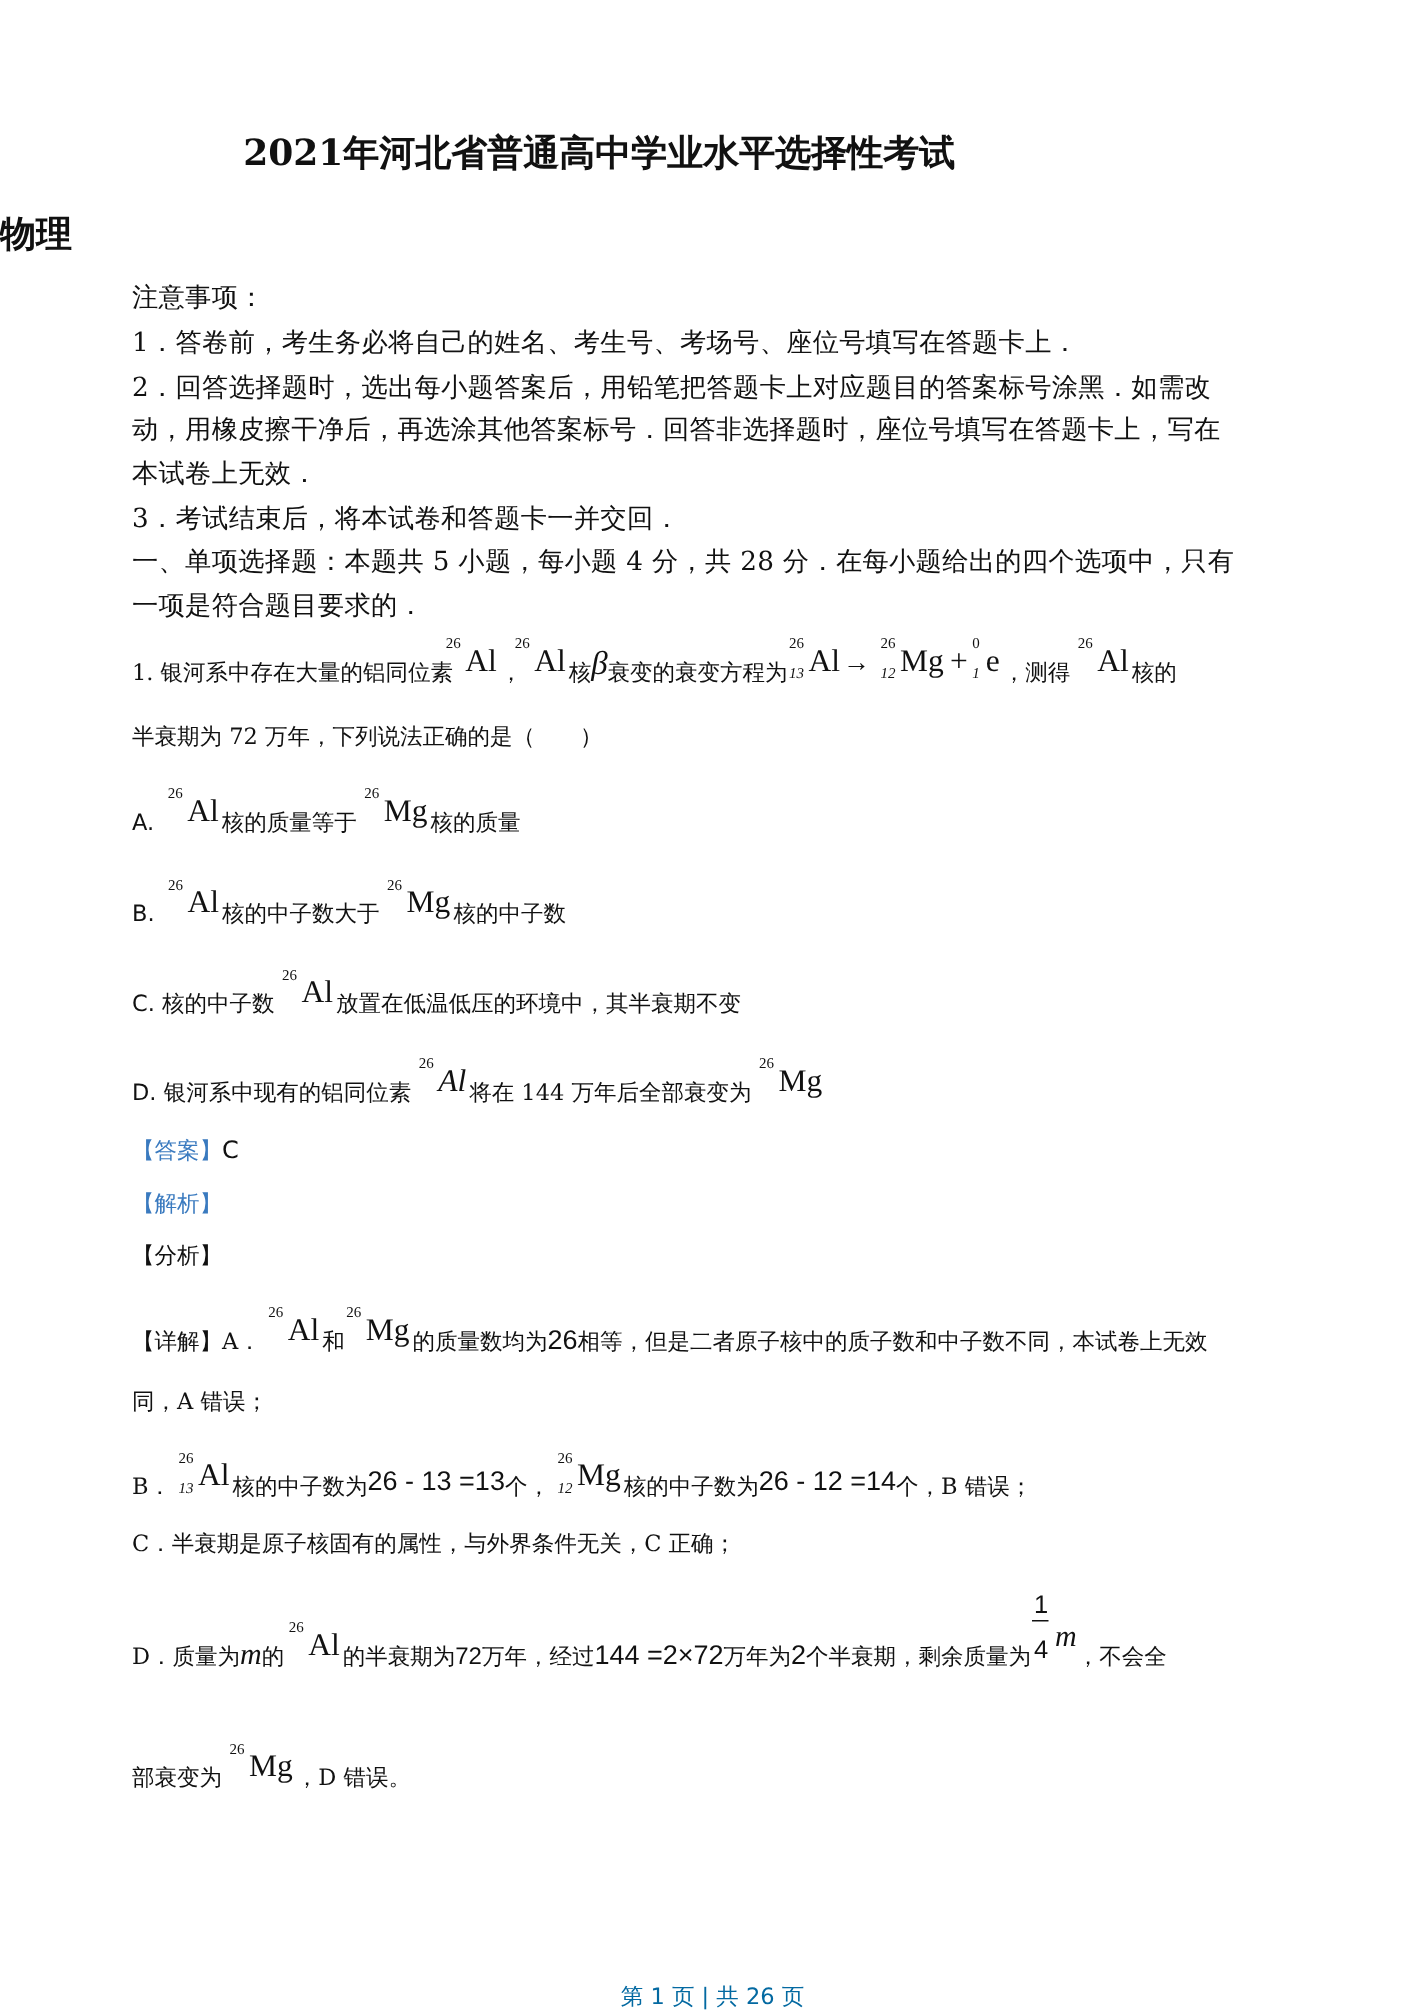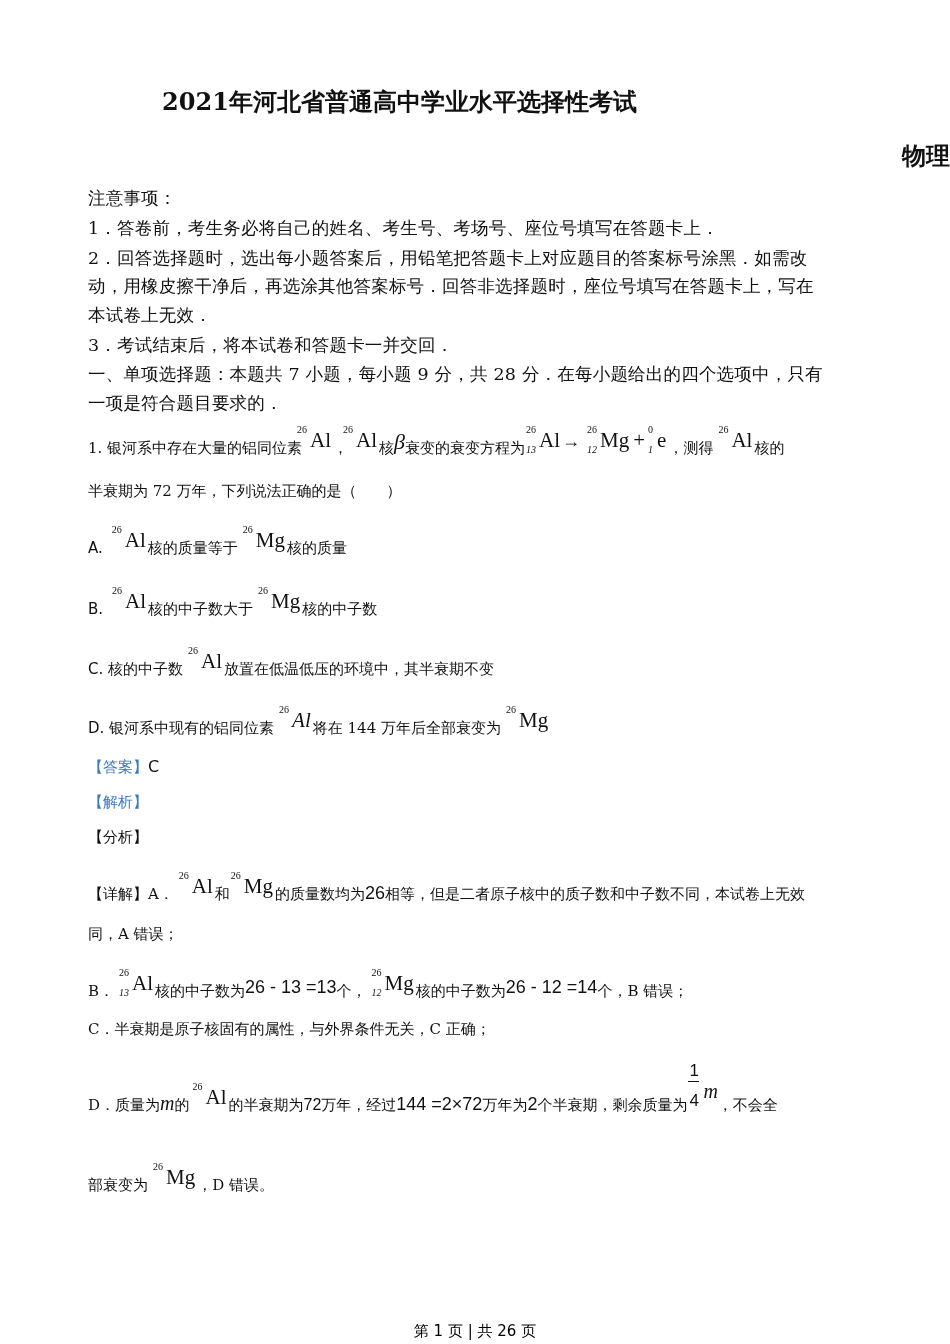--- a/index.html
+++ b/index.html
@@ -1,51 +1,51 @@
 <!DOCTYPE html>
 <html><head>
 <meta charset="utf-8">
 <style>
   html, body { margin: 0; padding: 0; background: #ffffff; }
   body { width: 950px; height: 1344px; position: relative; overflow: hidden;
          font-family: "DejaVu Serif", "Liberation Serif", serif; color: #111; }
   .abs { position: absolute; white-space: nowrap; }
   .title { left: 0; width: 799px; text-align: center; font-weight: bold; font-size: 24px; top: 86px; }
-  .subtitle { left: 0; width: 950px; text-align: right; font-weight: bold; font-size: 24px; top: 140px; }
+  .subtitle { left: 0; width: 950px; text-align: left; font-weight: bold; font-size: 24px; top: 140px; }
   .b { font-weight: normal; font-size: 17.5px; left: 88px; letter-spacing: 0.2px; }
   .n { font-size: 15px; left: 88px; }
   .sans { font-family: "DejaVu Sans", "Liberation Sans", sans-serif; }
   .nuc { position: relative; display: inline-block; font-family: "Liberation Serif", "DejaVu Serif", serif;
          font-size: 21px; vertical-align: 6px; margin: 0 2px 0 8px; }
   .nuc sup { position: absolute; font-size: 10px; top: -4px; left: -13px; }
   .nuc sub { position: absolute; font-size: 10px; bottom: -2px; left: -13px; font-style: italic; }
   .nuc.i { font-style: italic; }
   .math { font-family: "Liberation Sans", "DejaVu Sans", sans-serif; font-size: 18px; }
   .mi { font-family: "Liberation Serif", serif; font-style: italic; font-size: 20px; }
   .frac { display: inline-block; position: relative; width: 14px; vertical-align: 4px; }
   .frac .num { position: absolute; top: -30px; left: 2px; font-family: "Liberation Sans", sans-serif; font-size: 17px; }
   .frac .bar { position: absolute; top: -10px; left: 1px; width: 11px; border-top: 1px solid #111; }
   .frac .den { position: relative; font-family: "Liberation Sans", sans-serif; font-size: 17px; left: 2px; }
   .blue { color: #3a7abf; }
   .footer { left: 0; width: 950px; text-align: center; top: 1322px; font-size: 15px;
-            font-family: "DejaVu Sans", "Liberation Sans", sans-serif; color: #000000; }
+            font-family: "DejaVu Sans", "Liberation Sans", sans-serif; color: #0369a1; }
 </style>
 </head>
 <body>
 
 <div class="abs title">2021年河北省普通高中学业水平选择性考试</div>
 <div class="abs subtitle">物理</div>
 
 <div class="abs b" style="top:186px">注意事项：</div>
 <div class="abs b" style="top:216px">1．答卷前，考生务必将自己的姓名、考生号、考场号、座位号填写在答题卡上．</div>
 <div class="abs b" style="top:246px">2．回答选择题时，选出每小题答案后，用铅笔把答题卡上对应题目的答案标号涂黑．如需改</div>
 <div class="abs b" style="top:274px">动，用橡皮擦干净后，再选涂其他答案标号．回答非选择题时，座位号填写在答题卡上，写在</div>
 <div class="abs b" style="top:303px">本试卷上无效．</div>
 <div class="abs b" style="top:333px">3．考试结束后，将本试卷和答题卡一并交回．</div>
-<div class="abs b" style="top:362px">一、单项选择题：本题共 7 小题，每小题 9 分，共 28 分．在每小题给出的四个选项中，只有</div>
+<div class="abs b" style="top:362px">一、单项选择题：本题共 5 小题，每小题 4 分，共 28 分．在每小题给出的四个选项中，只有</div>
 <div class="abs b" style="top:391px">一项是符合题目要求的．</div>
 
 <div class="abs n" style="top:428px">
   <span>1. 银河系中存在大量的铝同位素</span><span class="nuc"><sup>26</sup><span>Al</span></span><span>，</span><span class="nuc"><sup>26</sup><span>Al</span></span><span>核</span><span class="mi" style="font-size:22px;vertical-align:4px">β</span><span>衰变的衰变方程为</span><span class="nuc" style="margin-left:14px"><sup>26</sup><sub>13</sub><span>Al</span></span><span class="nuc" style="margin-left:0;font-size:18px">→</span><span class="nuc" style="margin-left:18px"><sup>26</sup><sub>12</sub><span>Mg</span></span><span class="nuc" style="margin-left:2px">+</span><span class="nuc" style="margin-left:10px"><sup style="left:-9px">0</sup><sub style="left:-9px">1</sub><span>e</span></span><span>，测得</span><span class="nuc" style="margin-left:18px"><sup>26</sup><span>Al</span></span><span>核的</span>
 </div>
 <div class="abs n" style="top:482px">半衰期为 72 万年，下列说法正确的是（　　）</div>
 
 <div class="abs n" style="top:528px">
   <span class="sans">A.</span><span class="nuc" style="margin-left:22px"><sup>26</sup><span>Al</span></span><span>核的质量等于</span><span class="nuc" style="margin-left:18px"><sup>26</sup><span>Mg</span></span><span>核的质量</span>
 </div>

